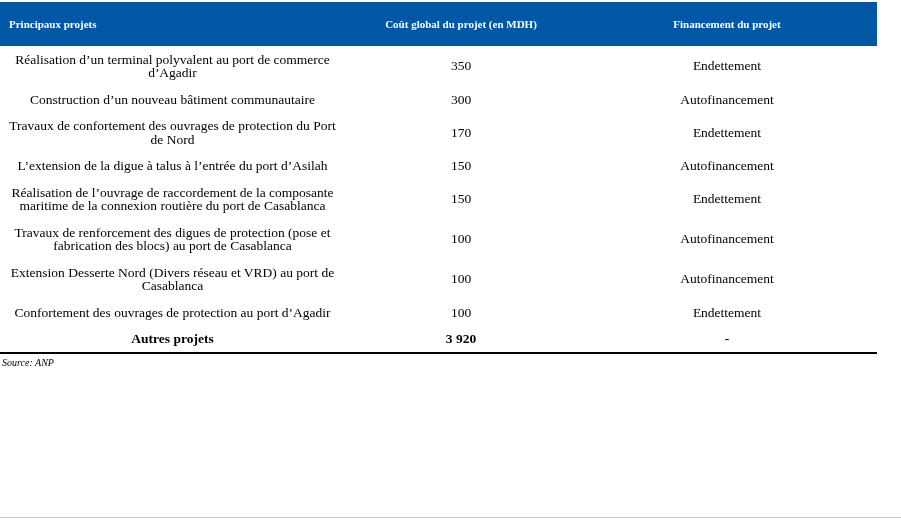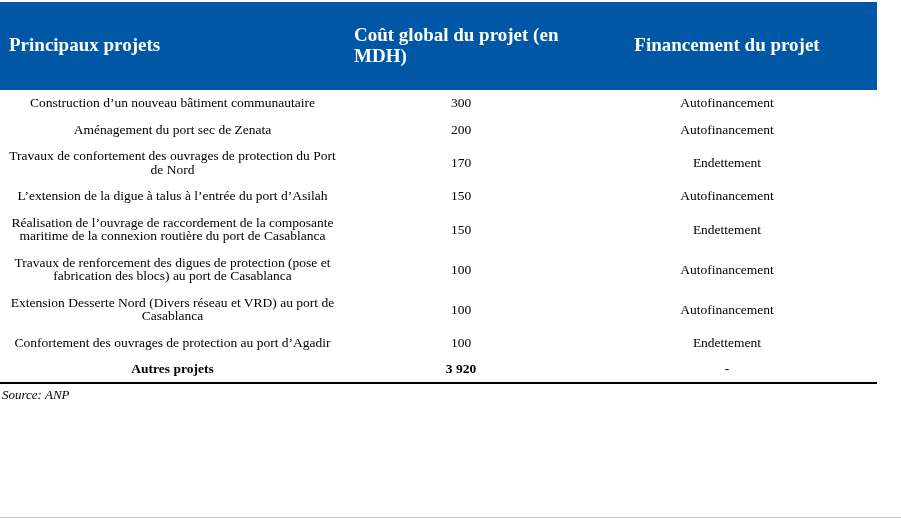--- a/index.html
+++ b/index.html
@@ -21,41 +21,41 @@
     table-layout: fixed;
     border-bottom: 2px solid #000000;
   }
   col.c-project   { width: 345px; }
   col.c-cost      { width: 232px; }
   col.c-financing { width: 300px; }
 
   thead th {
     background: var(--header-bg, #0057A6);
     color: var(--header-text, #ffffff);
-    font-size: 19px;
+    font-size: 11px;
     font-weight: bold;
-    padding: 23px 9px;
+    padding: 16px 9px;
     line-height: 1.1;
   }
   th.col-project   { text-align: left; }
-  th.col-cost      { text-align: left; }
+  th.col-cost      { text-align: center; }
   th.col-financing { }
 
   tbody td {
     font-size: 13.5px;
     color: #000000;
     text-align: center;
     vertical-align: middle;
     padding: 6.5px 6px;
     line-height: 13.5px;
   }
   tbody tr.total-row td { font-weight: bold; margin-left: 48px; }
 
   .source-line {
-    font-size: 13px;
+    font-size: 10px;
     font-style: italic;
     color: #000000;
     padding: 3px 0 0 2px;
   }
   .bottom-rule {
     position: absolute;
     left: 0; right: 0; bottom: 2px;
     border-top: 1px solid #c8c8c8;
   }
 </style>
@@ -72,27 +72,27 @@
       </colgroup>
       <thead>
         <tr>
           <th class="col-project">Principaux projets</th>
           <th class="col-cost">Coût global du projet (en MDH)</th>
           <th class="col-financing">Financement du projet</th>
         </tr>
       </thead>
       <tbody>
           <tr>
+            <td>Réalisation d’un terminal polyvalent au port de commerce d’Agadir</td>
+            <td>350</td>
+            <td>Endettement</td>
+          </tr>
+          <tr>
             <td>Construction d’un nouveau bâtiment communautaire</td>
             <td>300</td>
-            <td>Autofinancement</td>
-          </tr>
-          <tr>
-            <td>Aménagement du port sec de Zenata</td>
-            <td>200</td>
             <td>Autofinancement</td>
           </tr>
           <tr>
             <td>Travaux de confortement des ouvrages de protection du Port de Nord</td>
             <td>170</td>
             <td>Endettement</td>
           </tr>
           <tr>
             <td>L’extension de la digue à talus à l’entrée du port d’Asilah</td>
             <td>150</td>

